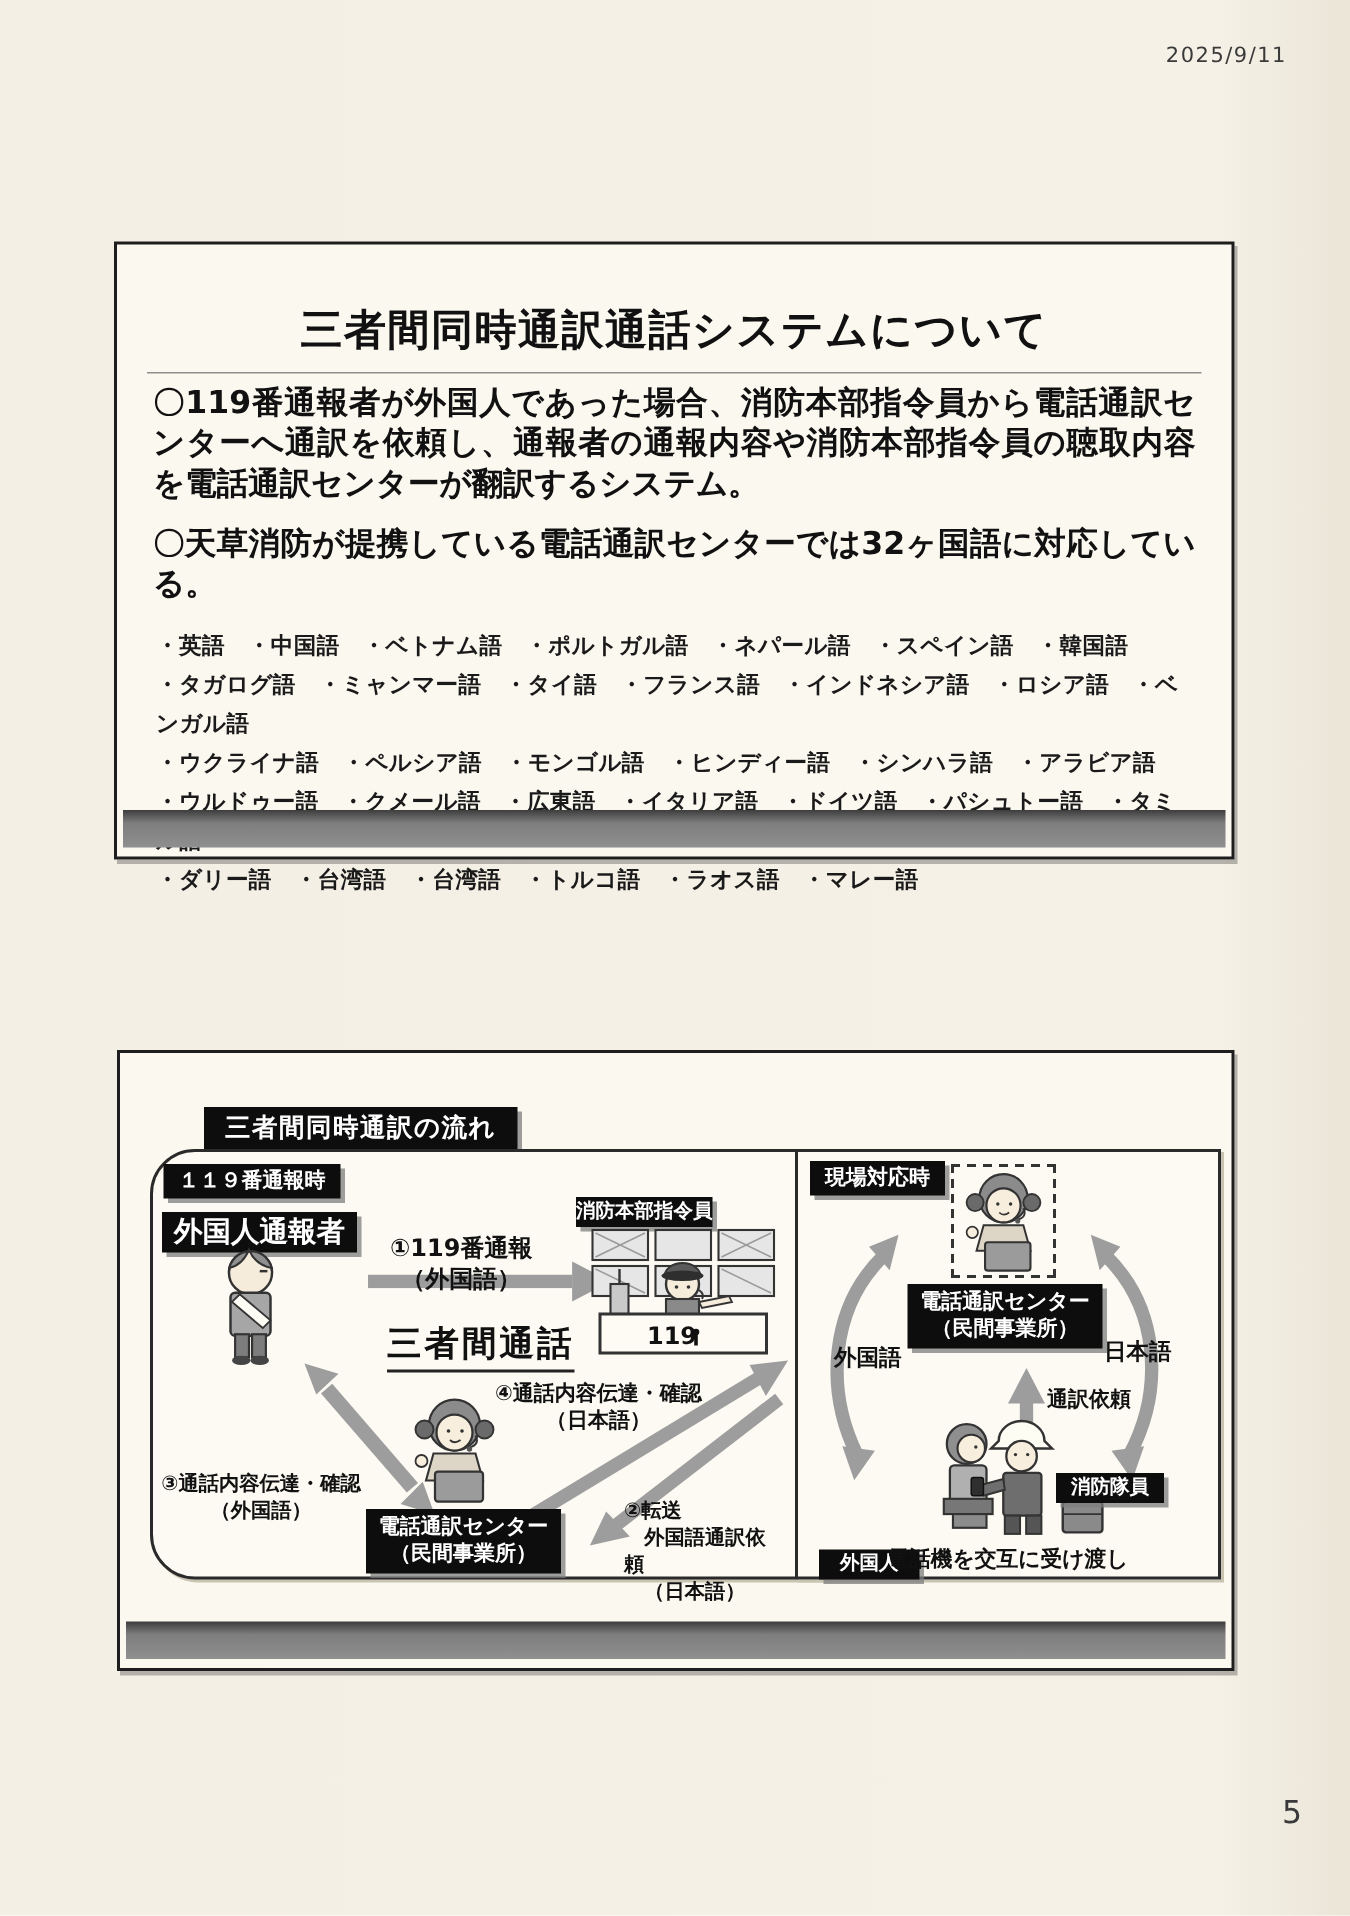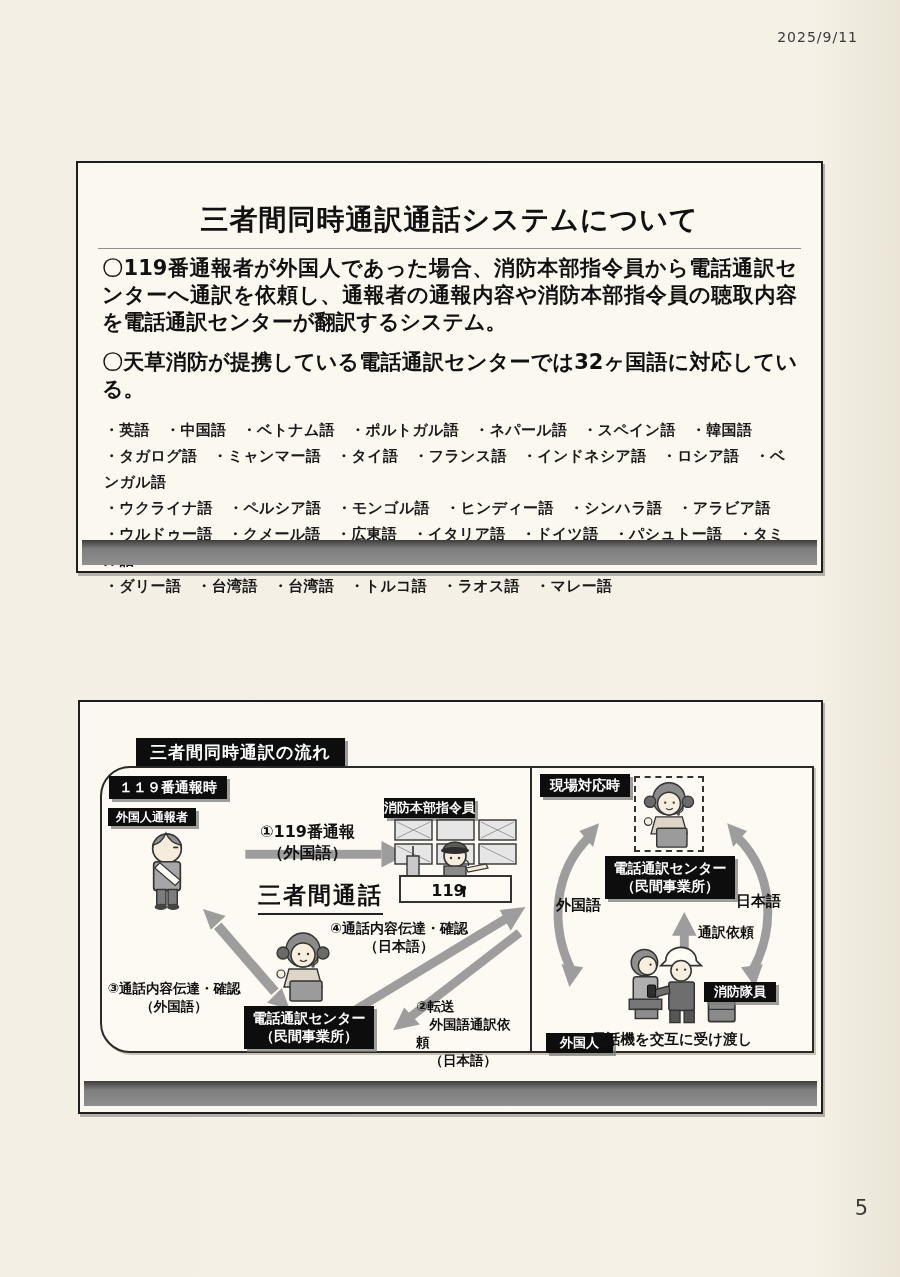--- a/index.html
+++ b/index.html
@@ -89,21 +89,21 @@
 
           <line x1="218" y1="250" x2="378" y2="153" stroke="#9d9d9d" stroke-width="9"></line>
           <polygon points="398,141 372,144 383,165"></polygon>
 
           <line x1="392" y1="167" x2="282" y2="252" stroke="#9d9d9d" stroke-width="9"></line>
           <polygon points="264,266 275,243 291,260"></polygon>
         </g>
       </svg>
 
       <div class="tag" style="left:7px;top:8px;font-size:14px;">１１９番通報時</div>
-      <div class="tag" style="left:6px;top:40px;font-size:12px;padding:2px 8px;">外国人通報者</div>
+      <div class="tag" style="left:6px;top:40px;font-size:19px;padding:2px 8px;">外国人通報者</div>
 
       <svg class="fig" style="left:38px;top:62px;" width="54" height="80" viewBox="0 0 50 78">
         <circle cx="25" cy="18" r="14" fill="#f5ecdc" stroke="#333" stroke-width="1.6"></circle>
         <path d="M11,18 a14,14 0 0 1 28,0 l0,-3 q-11,-2 -15,-12 q-4,10 -13,12 z" fill="#8f8f8f" stroke="#333" stroke-width="1.3"></path>
         <line x1="31" y1="17" x2="36" y2="17" stroke="#333" stroke-width="1.6"></line>
         <rect x="12" y="31" width="26" height="28" rx="3" fill="#a6a6a6" stroke="#333" stroke-width="1.6"></rect>
         <polygon points="13,37 18,32 38,49 33,54" fill="#fdfdf5" stroke="#333" stroke-width="1.2"></polygon>
         <rect x="15" y="58" width="9" height="15" fill="#7d7d7d" stroke="#333" stroke-width="1.4"></rect>
         <rect x="26" y="58" width="9" height="15" fill="#7d7d7d" stroke="#333" stroke-width="1.4"></rect>
         <ellipse cx="19" cy="75" rx="6" ry="3" fill="#444"></ellipse>

